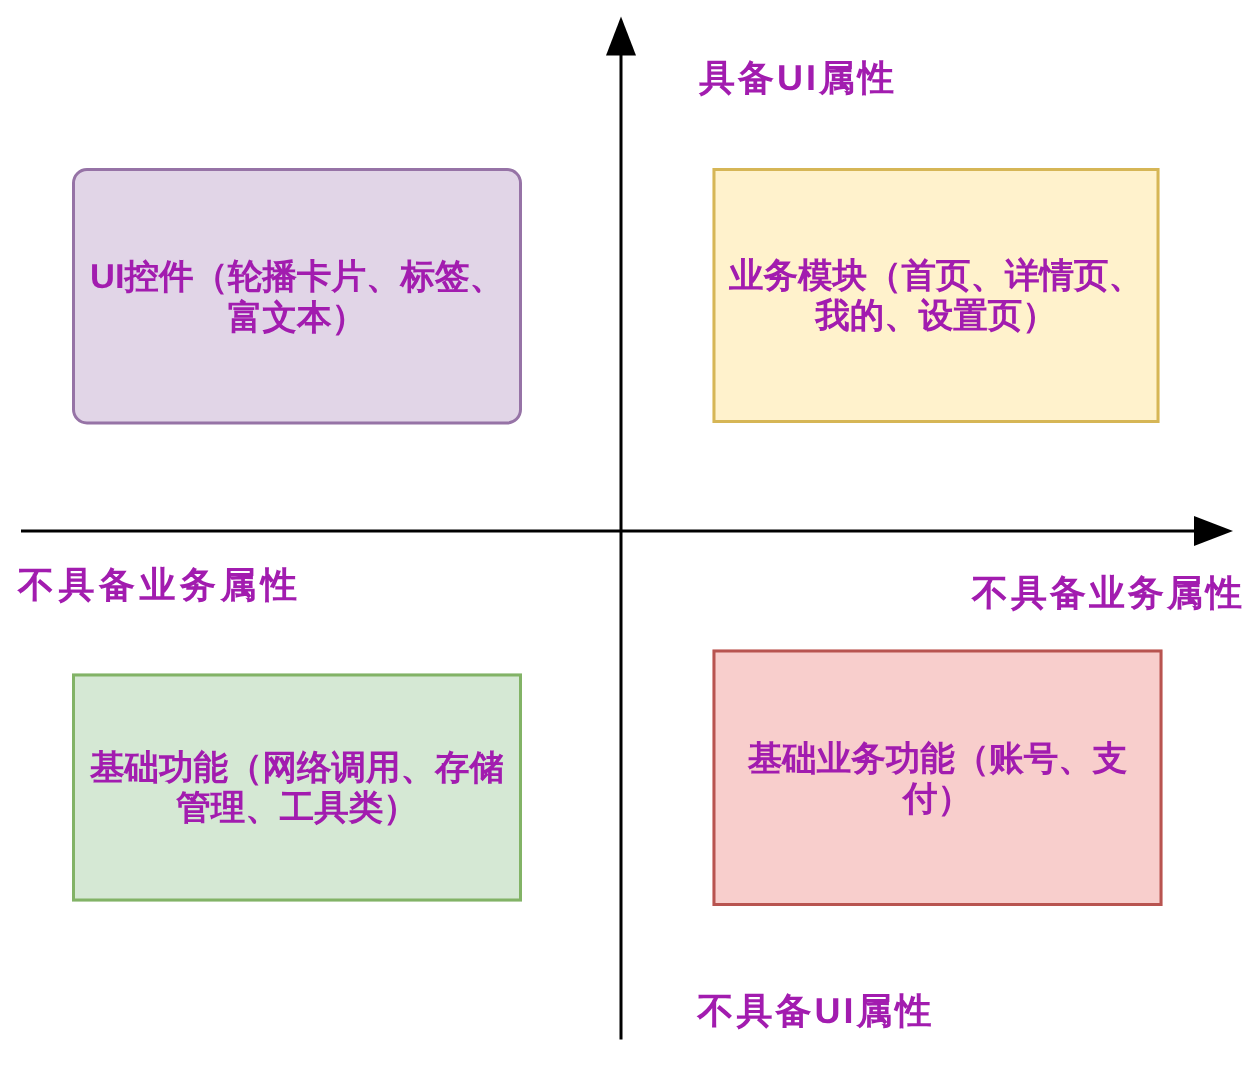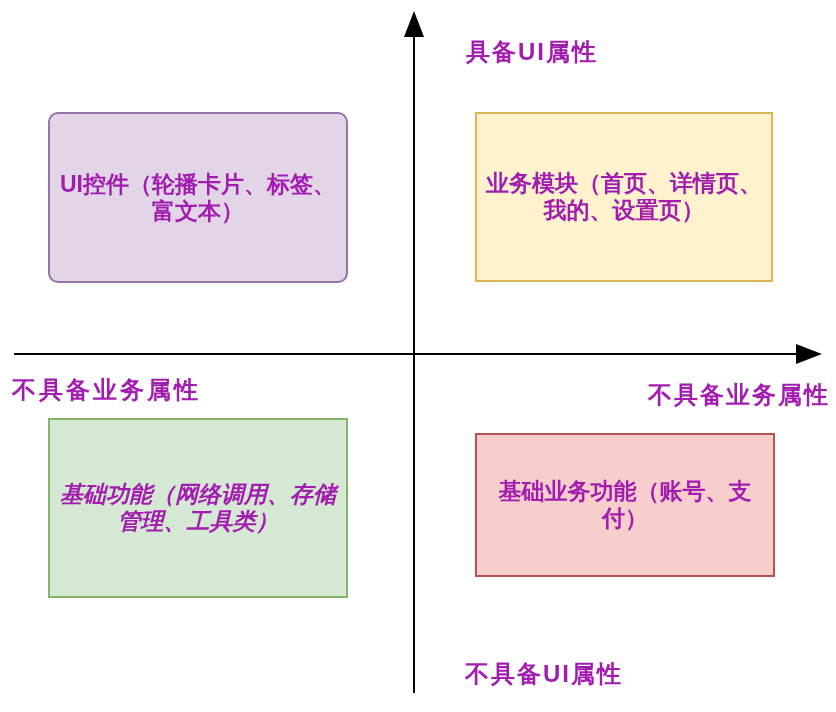--- a/index.html
+++ b/index.html
@@ -51,22 +51,22 @@
     display: flex;
     align-items: center;
     justify-content: center;
     text-align: center;
     font-size: 23px;
     font-weight: 600;
     line-height: 27px;
   }
   .box-tl { left: 48px;  top: 112px; width: 300px; height: 171px; padding: 0 5px; border-radius: 10px; }
   .box-tr { left: 475px; top: 112px; width: 298px; height: 170px; padding: 12px 4px; }
-  .box-bl { left: 48px;  top: 418px; width: 300px; height: 180px; padding: 0 5px; font-style: italic; }
-  .box-br { left: 475px; top: 433px; width: 300px; height: 144px; padding: 0 5px; }
+  .box-bl { left: 48px;  top: 449px; width: 300px; height: 152px; padding: 0 5px; }
+  .box-br { left: 475px; top: 433px; width: 300px; height: 171px; padding: 0 5px; }
 
   
   .axis-label {
     position: absolute;
     font-weight: 600;
     white-space: nowrap;
   }
   .label-top    { left: 466px; top: 36px;  font-size: 24px; letter-spacing: 2px; }
   .label-bottom { left: 465px; top: 658px; font-size: 24px; letter-spacing: 2px; text-align: center; }
   .label-left   { left: 12px;  top: 374px; font-size: 24px; letter-spacing: 3px; }

